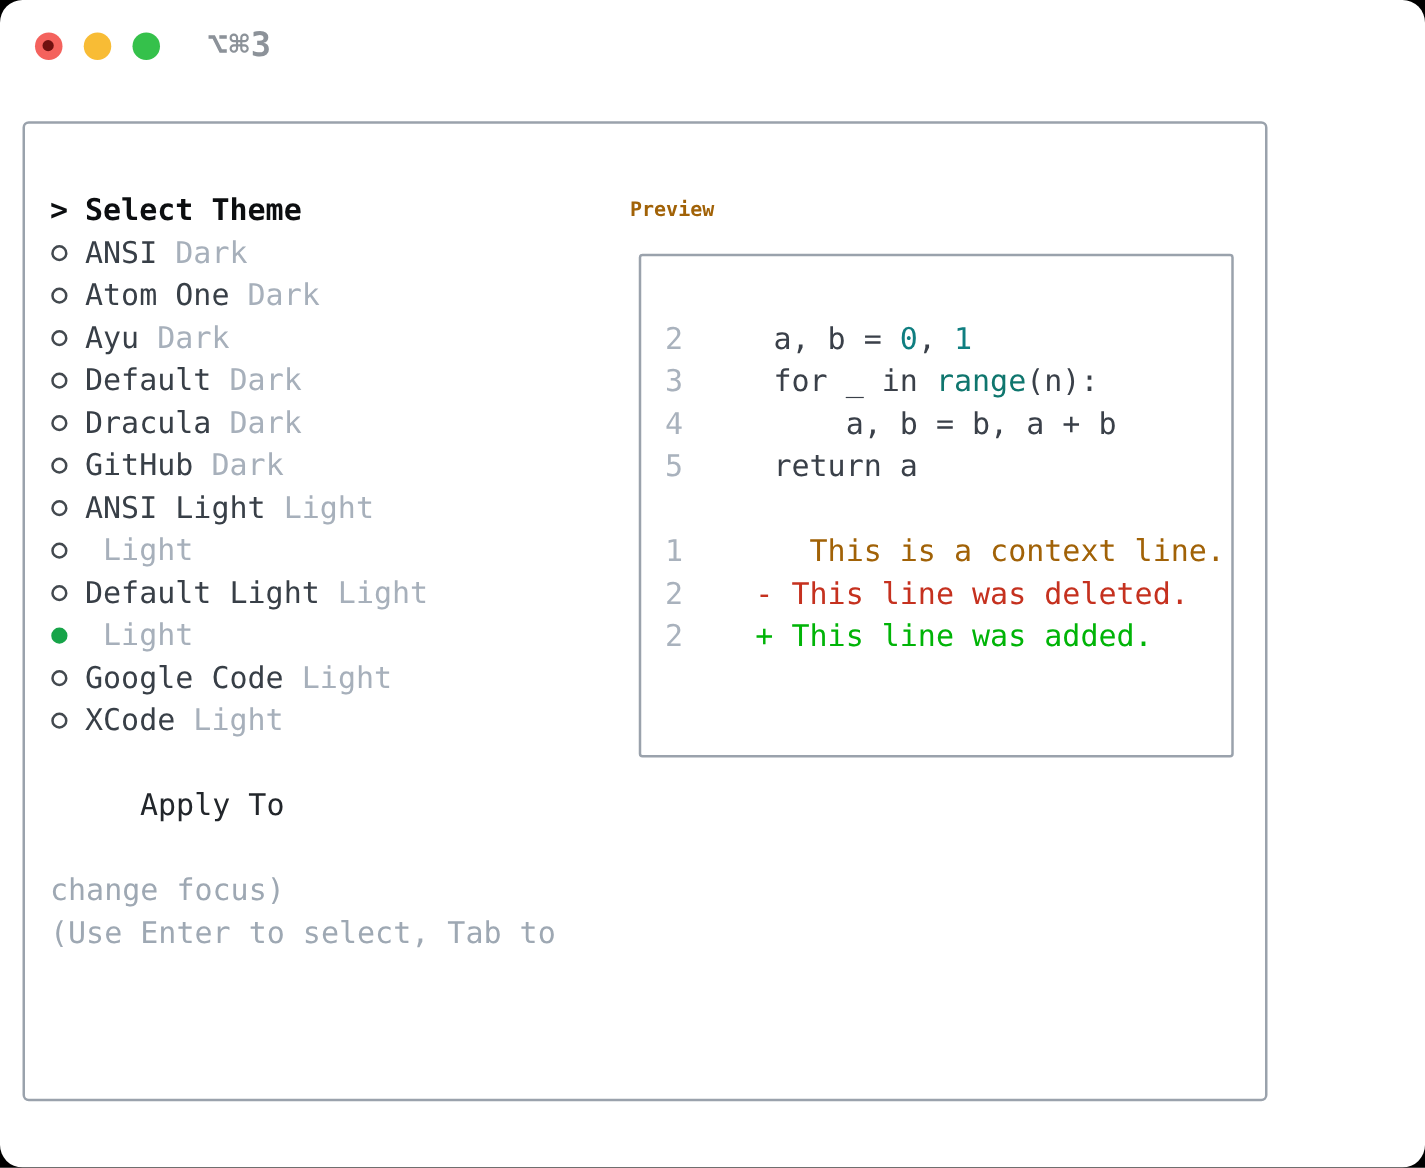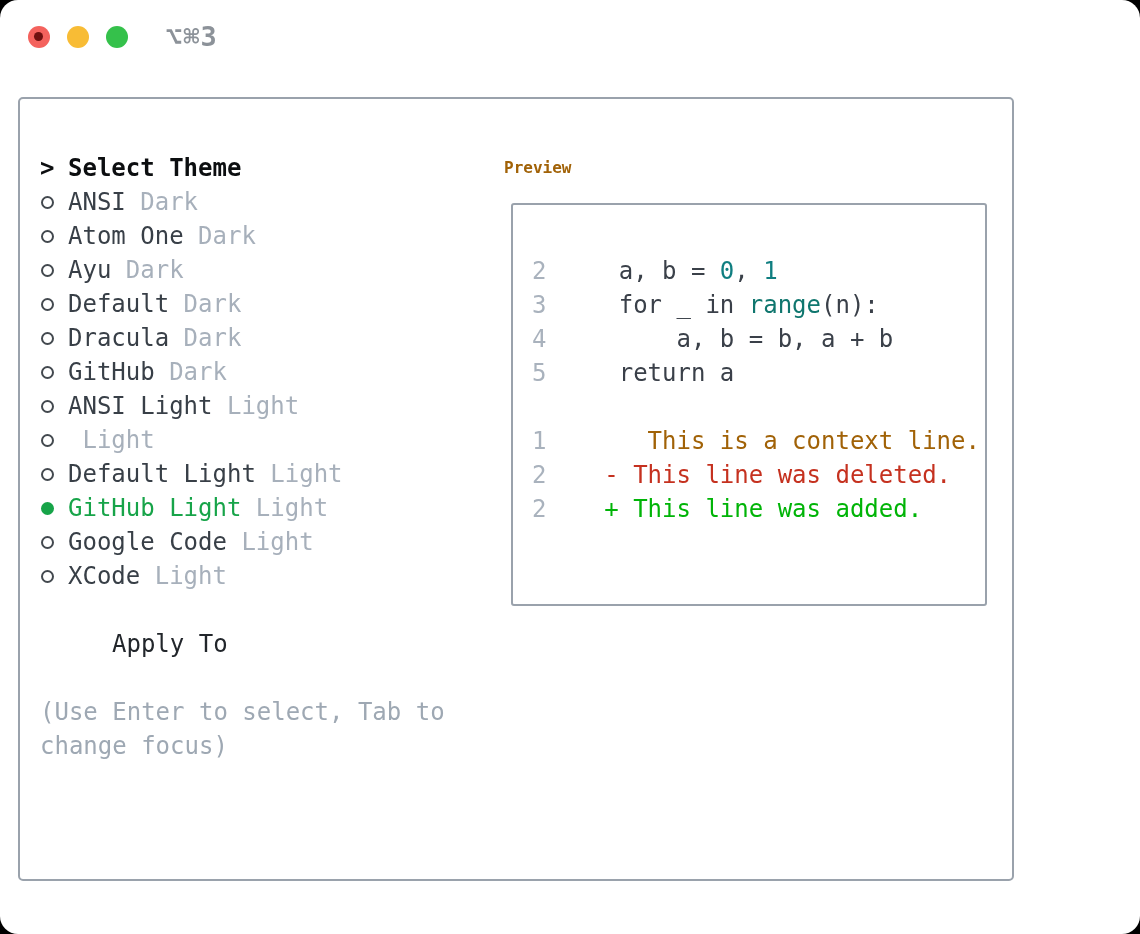--- a/index.html
+++ b/index.html
@@ -70,38 +70,38 @@
       <div>
           <div class="row"><span class="marker"><span class="circle"></span></span><span class="label">ANSI</span><span class="variant"> Dark</span></div>
           <div class="row"><span class="marker"><span class="circle"></span></span><span class="label">Atom One</span><span class="variant"> Dark</span></div>
           <div class="row"><span class="marker"><span class="circle"></span></span><span class="label">Ayu</span><span class="variant"> Dark</span></div>
           <div class="row"><span class="marker"><span class="circle"></span></span><span class="label">Default</span><span class="variant"> Dark</span></div>
           <div class="row"><span class="marker"><span class="circle"></span></span><span class="label">Dracula</span><span class="variant"> Dark</span></div>
           <div class="row"><span class="marker"><span class="circle"></span></span><span class="label">GitHub</span><span class="variant"> Dark</span></div>
           <div class="row"><span class="marker"><span class="circle"></span></span><span class="label">ANSI Light</span><span class="variant"> Light</span></div>
           <div class="row"><span class="marker"><span class="circle"></span></span><span class="variant"> Light</span></div>
           <div class="row"><span class="marker"><span class="circle"></span></span><span class="label">Default Light</span><span class="variant"> Light</span></div>
-          <div class="row"><span class="marker"><span class="circle selected"></span></span><span class="label selected-text">GitHub Light</span><span class="variant"> Light</span></div>
+          <div class="row"><span class="marker"><span class="circle selected"></span></span><span class="variant"> Light</span></div>
           <div class="row"><span class="marker"><span class="circle"></span></span><span class="label">Google Code</span><span class="variant"> Light</span></div>
           <div class="row"><span class="marker"><span class="circle"></span></span><span class="label">XCode</span><span class="variant"> Light</span></div>
         </div>
 
       <div class="row"></div>
 
       <div class="row">
         <span class="marker"></span>
         <span class="h2-label">Apply To</span>
       </div>
 
 
       <div class="row"></div>
 
       <div class="hint">
+        <div>change focus)</div>
         <div>(Use Enter to select, Tab to</div>
-        <div>change focus)</div>
       </div>
     </div>
 
     <div class="preview-title">Preview</div>
 
     <div class="preview-box">
       <div>
           <div class="code-line"><span class="lineno">2 </span><span class="tk-p">    a, b = </span><span class="tk-n">0</span><span class="tk-p">, </span><span class="tk-n">1</span></div>
           <div class="code-line"><span class="lineno">3 </span><span class="tk-p">    for _ in </span><span class="tk-b">range</span><span class="tk-p">(n):</span></div>
           <div class="code-line"><span class="lineno">4 </span><span class="tk-p">        a, b = b, a + b</span></div>

